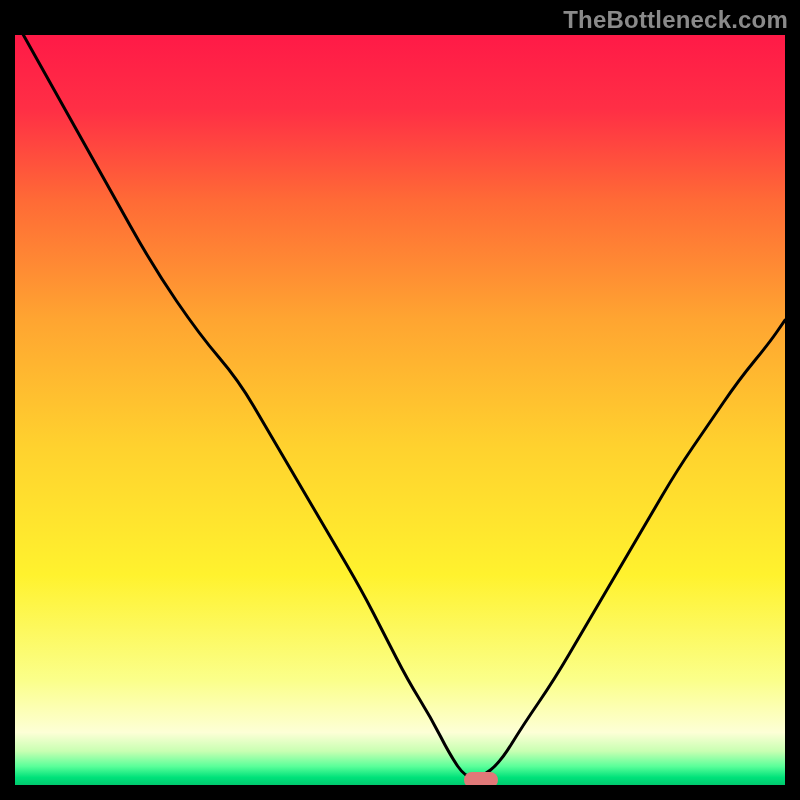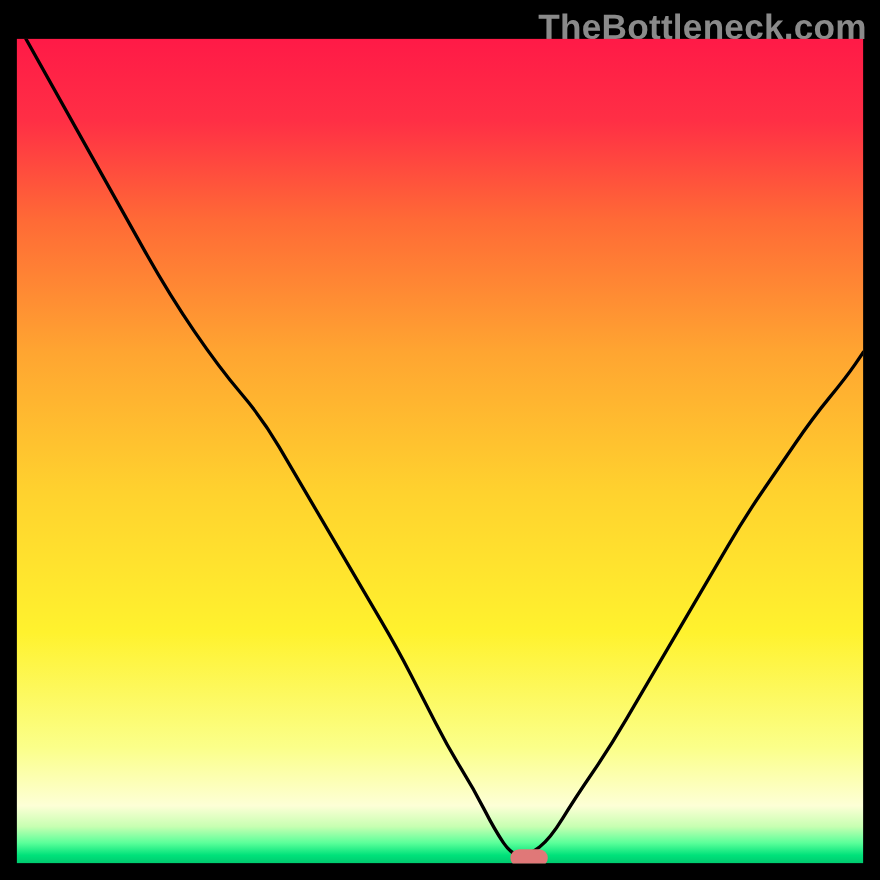--- a/index.html
+++ b/index.html
@@ -42,21 +42,21 @@
   }
   .marker {
     position: absolute;
     border-radius: 10px;
   }
   .watermark {
     position: absolute;
     top: 6px;
     right: 12px;
     font-family: Arial, Helvetica, sans-serif;
-    font-size: 32px;
+    font-size: 24px;
     font-weight: bold;
     color: #8a8a8a;
     letter-spacing: 0.2px;
   }
 </style>
 </head>
 <body>
 
 <div class="frame">
 

